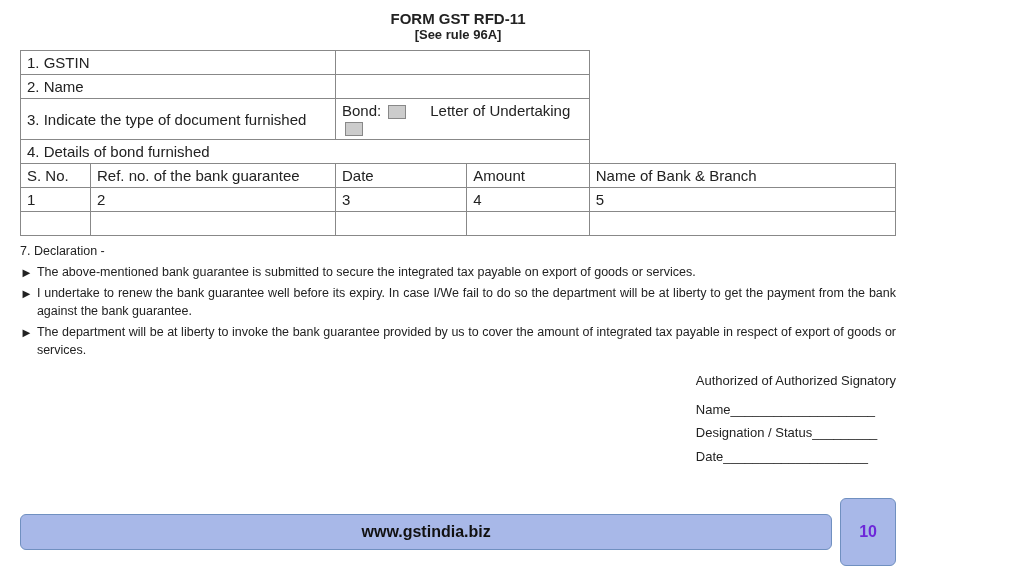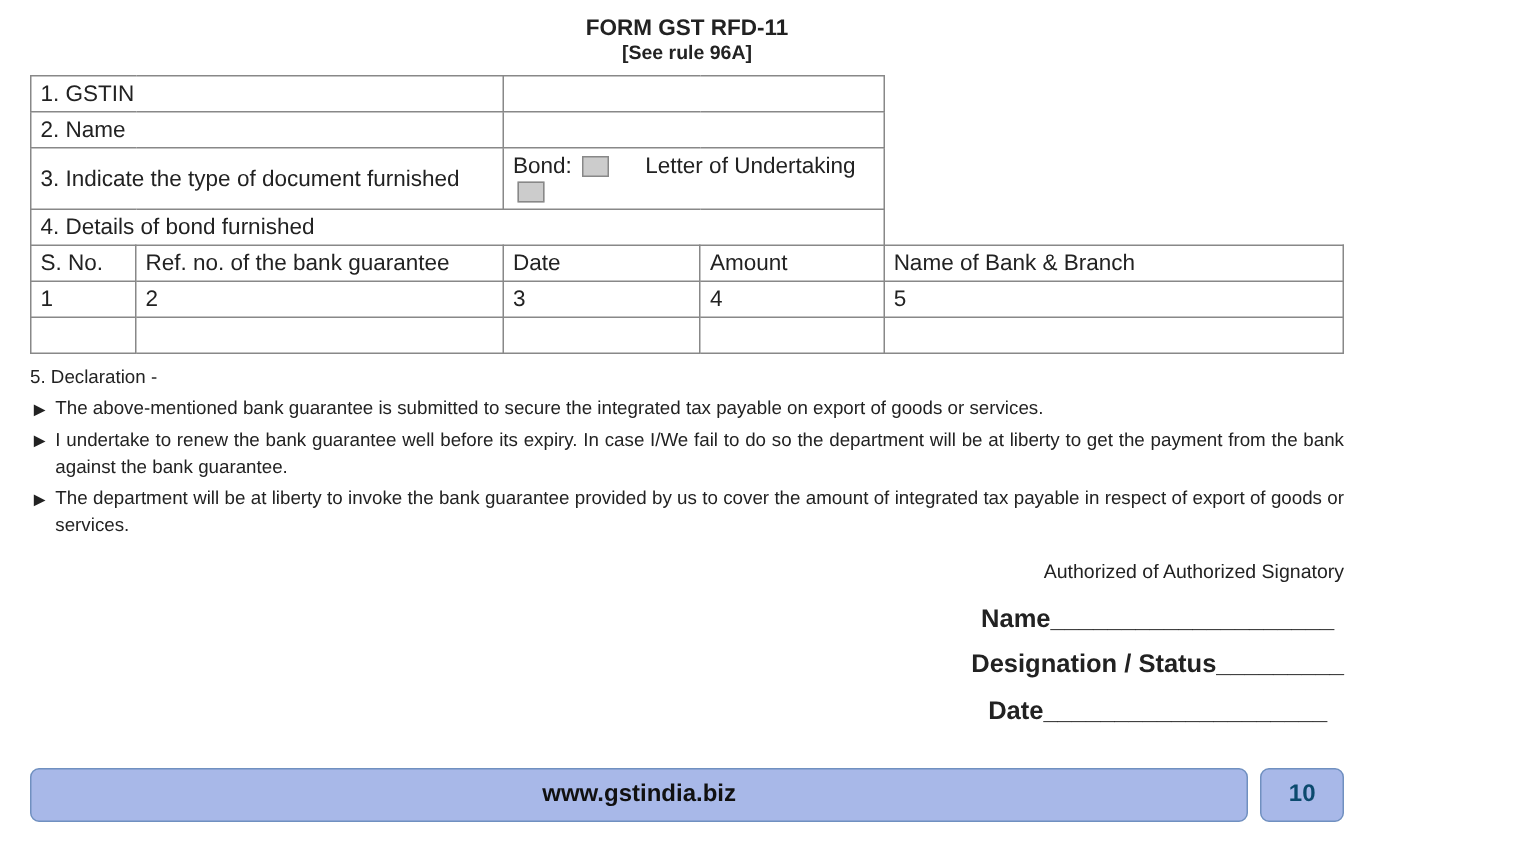--- a/index.html
+++ b/index.html
@@ -79,29 +79,28 @@
       font-size: 12.5px;
       line-height: 1.45;
       text-align: justify;
     }
     .signature-section {
       text-align: right;
       margin-top: 8px;
       font-size: 13px;
     }
     .sig-fields {
-      text-align: center;
+      text-align: left;
       margin-top: 10px;
-      font-size: 17px;
+      font-size: 13px;
       line-height: 1.8;
-      font-weight: bold;
     }
     .footer-bar {
       position: absolute;
-      bottom: 28px;
+      bottom: 10px;
       left: 20px;
       right: 20px;
       display: flex;
       align-items: center;
       gap: 0;
     }
     .footer-url {
       background: #a8b8e8;
       border: 1px solid #7090c0;
       border-radius: 6px;
@@ -109,24 +108,24 @@
       font-size: 16px;
       font-weight: bold;
       color: #111;
       flex: 1;
       text-align: center;
     }
     .footer-page {
       background: #a8b8e8;
       border: 1px solid #7090c0;
       border-radius: 6px;
-      padding: 8px 18px;
+      padding: 24px 18px;
       font-size: 16px;
       font-weight: bold;
-      color: #0c4a6e;
+      color: #6d28d9;
       margin-left: 8px;
       min-width: 50px;
       text-align: left;
     }
   </style>
 </head>
 <body>
 
 <div class="page-container">
   <div class="header">
@@ -182,21 +181,21 @@
         <td>&nbsp;</td>
         <td>&nbsp;</td>
         <td>&nbsp;</td>
         <td>&nbsp;</td>
         <td>&nbsp;</td>
       </tr>
     </tbody>
   </table>
 
   <div class="notes-section">
-    <p>5. Declaration -</p>
+    <p>7. Declaration -</p>
     <div class="bullet-item">
       <span class="bullet-arrow">►</span>
       <span class="bullet-text">The above-mentioned bank guarantee is submitted to secure the integrated tax payable on export of goods or services.</span>
     </div>
     <div class="bullet-item">
       <span class="bullet-arrow">►</span>
       <span class="bullet-text">I undertake to renew the bank guarantee well before its expiry. In case I/We fail to do so the department will be at liberty to get the payment from the bank against the bank guarantee.</span>
     </div>
     <div class="bullet-item">
       <span class="bullet-arrow">►</span>

